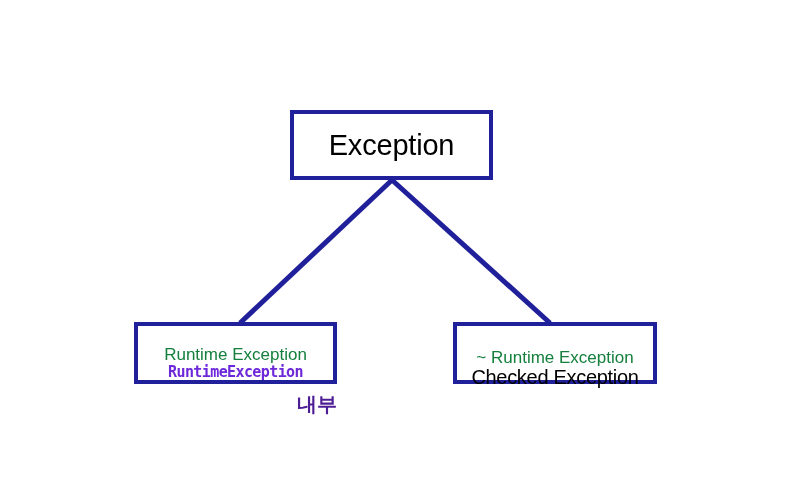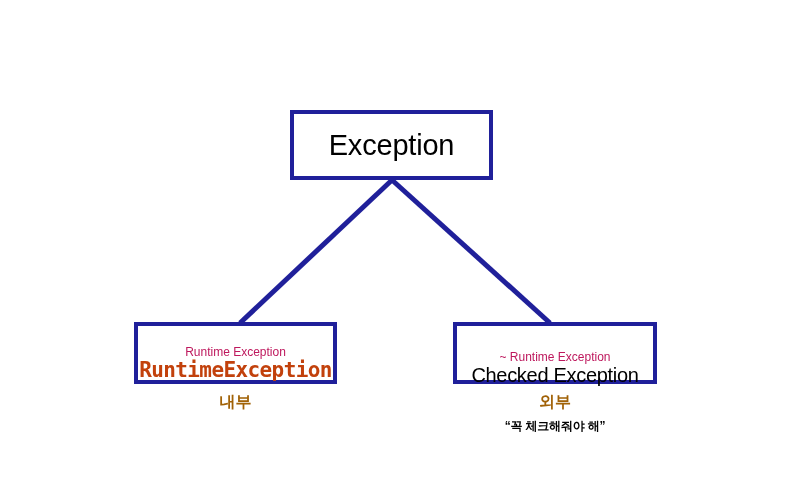--- a/index.html
+++ b/index.html
@@ -71,31 +71,31 @@
   }
   #box-checked {
     left: 453px;
     top: 322px;
     width: 204px;
     height: 62px;
     padding-top: 11px;
   }
 
   .line-small {
-    font-size: 12px;
+    font-size: 17px;
     font-weight: 400;
-    color: #be185d;
+    color: #15803d;
     margin-bottom: 1px;
     margin-top: 20px;
   }
   .line-mono {
     font-family: "DejaVu Sans Mono", "Liberation Mono", monospace;
-    font-size: 21px;
+    font-size: 15px;
     font-weight: 700;
-    color: #c2410c;
+    color: #6d28d9;
     letter-spacing: -0.6px;
   }
   .line-large {
     font-size: 20px;
     font-weight: 400;
     color: #000000;
     letter-spacing: -0.3px;
   }
 
   
@@ -107,24 +107,25 @@
     left: 134px;
     top: 392px;
     width: 203px;
   }
   #caption-right-group {
     left: 453px;
     top: 392px;
     width: 204px;
   }
   .caption-main {
-    font-size: 16px;
+    font-size: 20px;
     font-weight: 700;
-    color: #a16207;
+    color: #4c1d95;
     line-height: 1.25;
+    text-align: right;
   }
   .caption-sub {
     font-size: 12px;
     font-weight: 700;
     color: #000000;
     margin-top: 6px;
     letter-spacing: -0.2px;
   }
 </style>
 </head>
@@ -148,18 +149,14 @@
 
   <div class="node-box" id="box-checked">
     <span class="line-small">~ Runtime Exception</span>
     <span class="line-large">Checked Exception</span>
   </div>
 
   <div class="caption-group" id="caption-left-group">
     <div class="caption-main">내부</div>
   </div>
 
-  <div class="caption-group" id="caption-right-group">
-    <div class="caption-main">외부</div>
-    <div class="caption-sub">“꼭 체크해줘야 해”</div>
-  </div>
 
 </div>
 
 </body></html>

